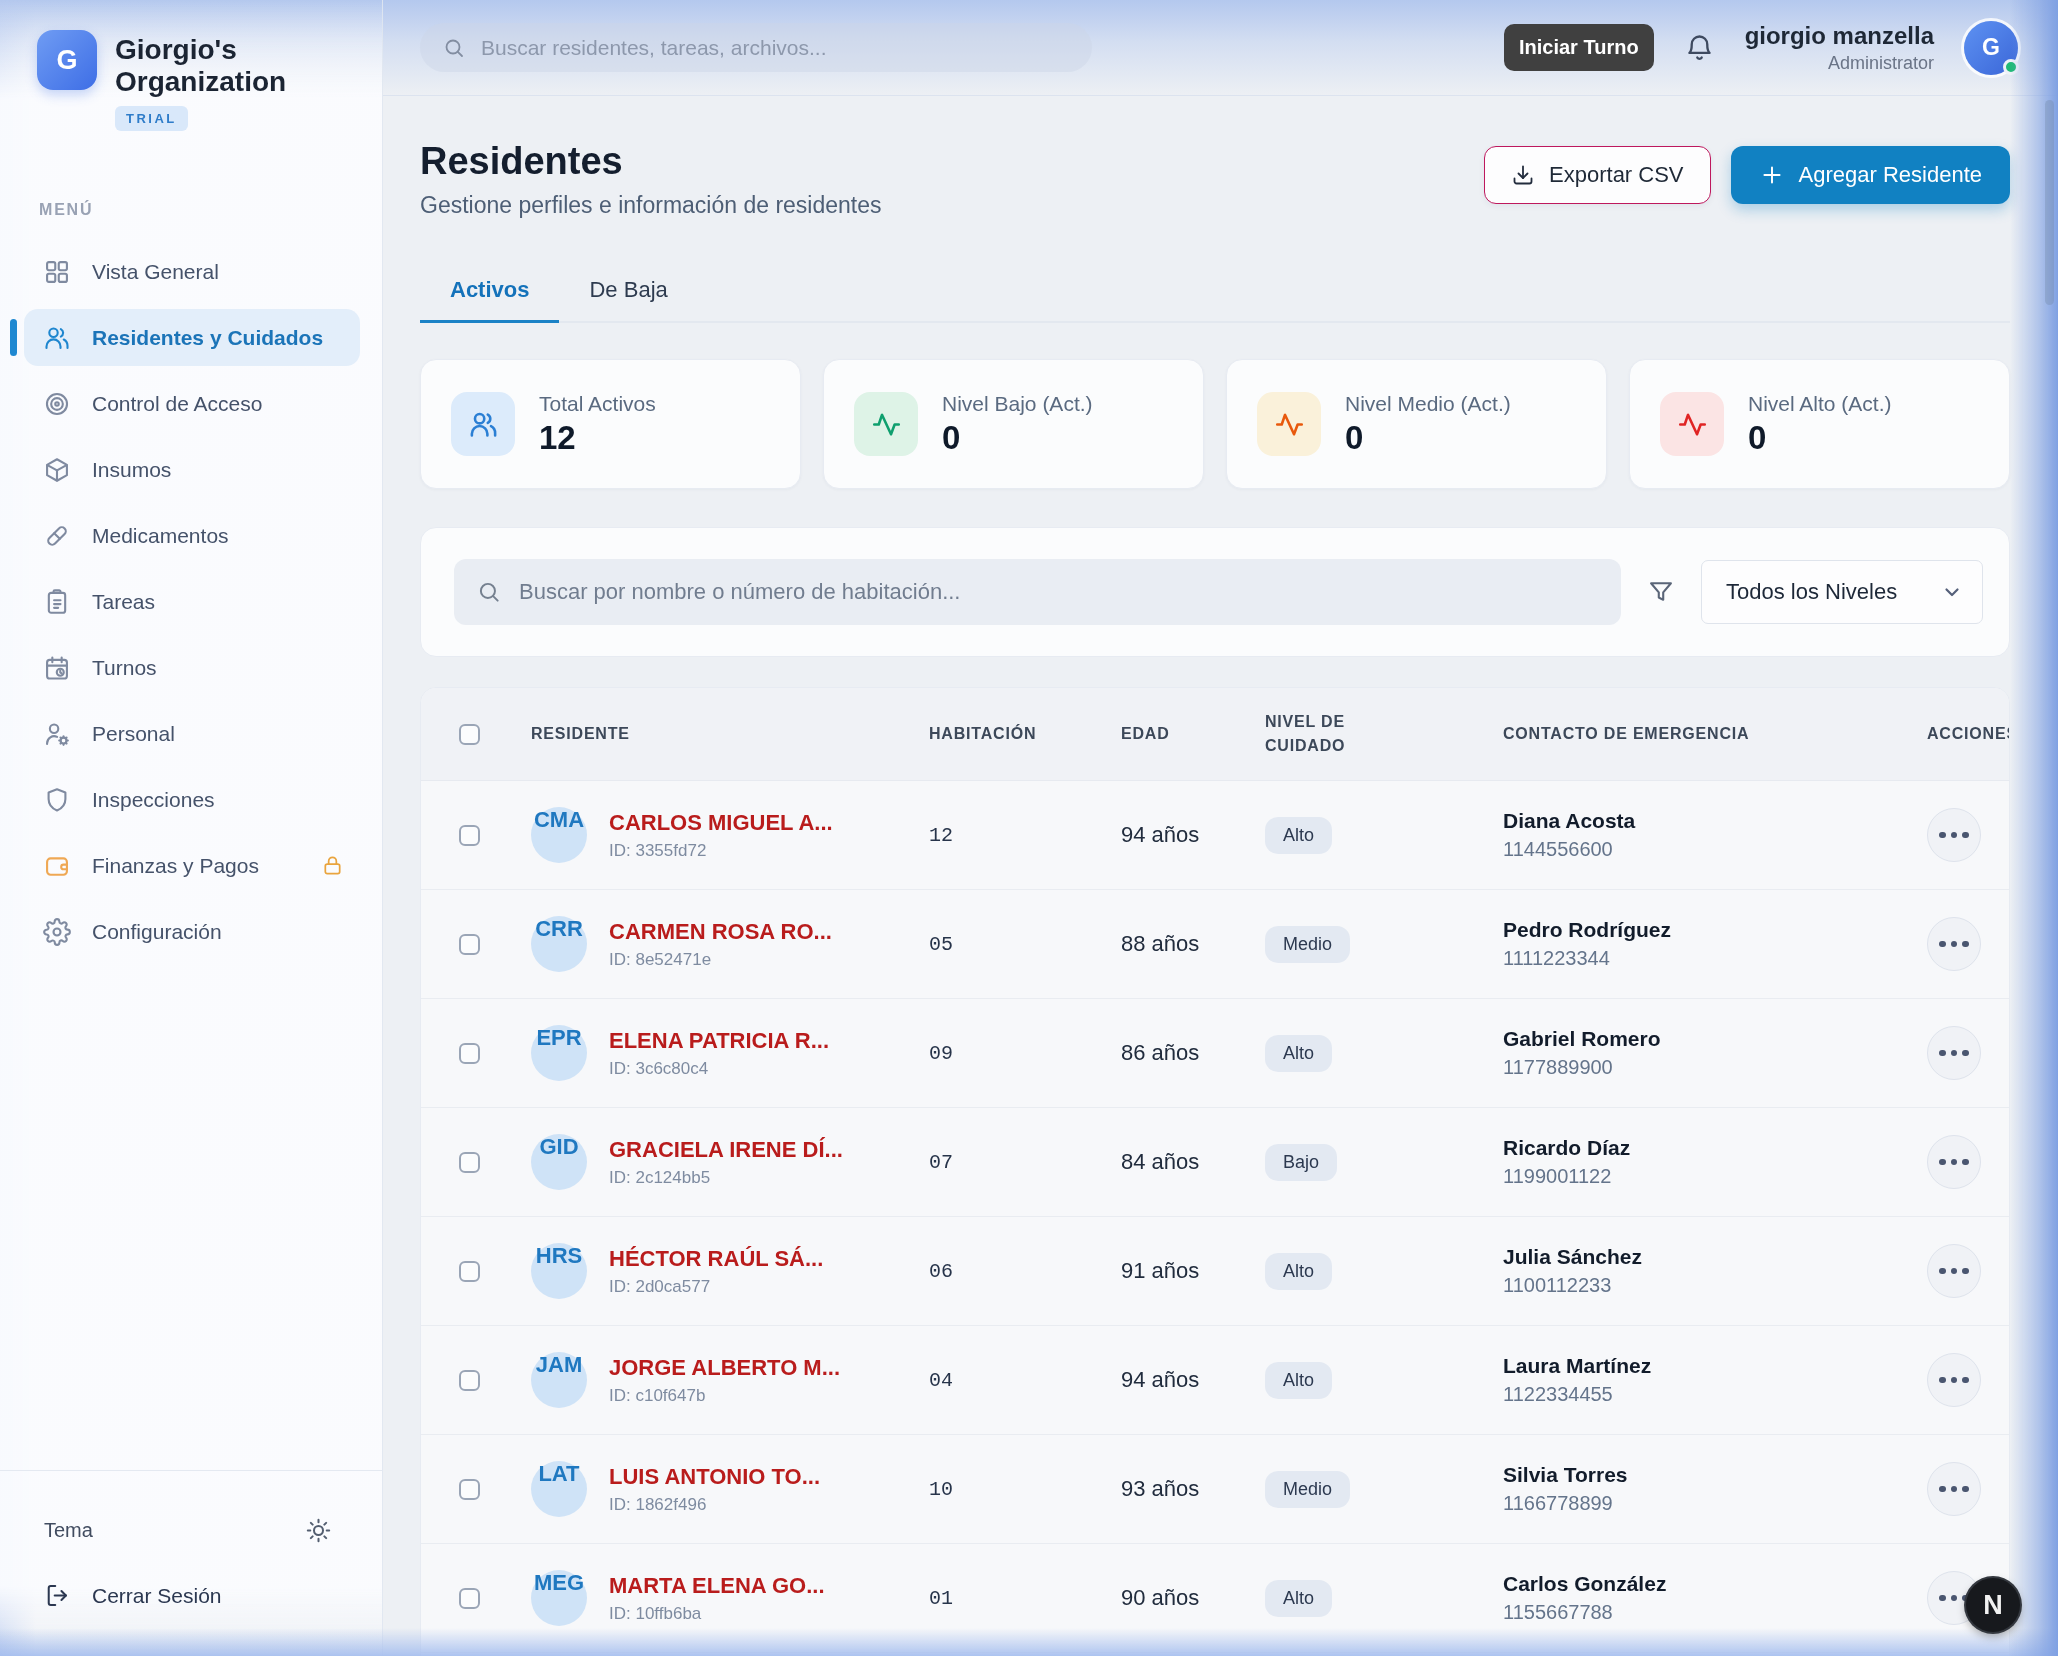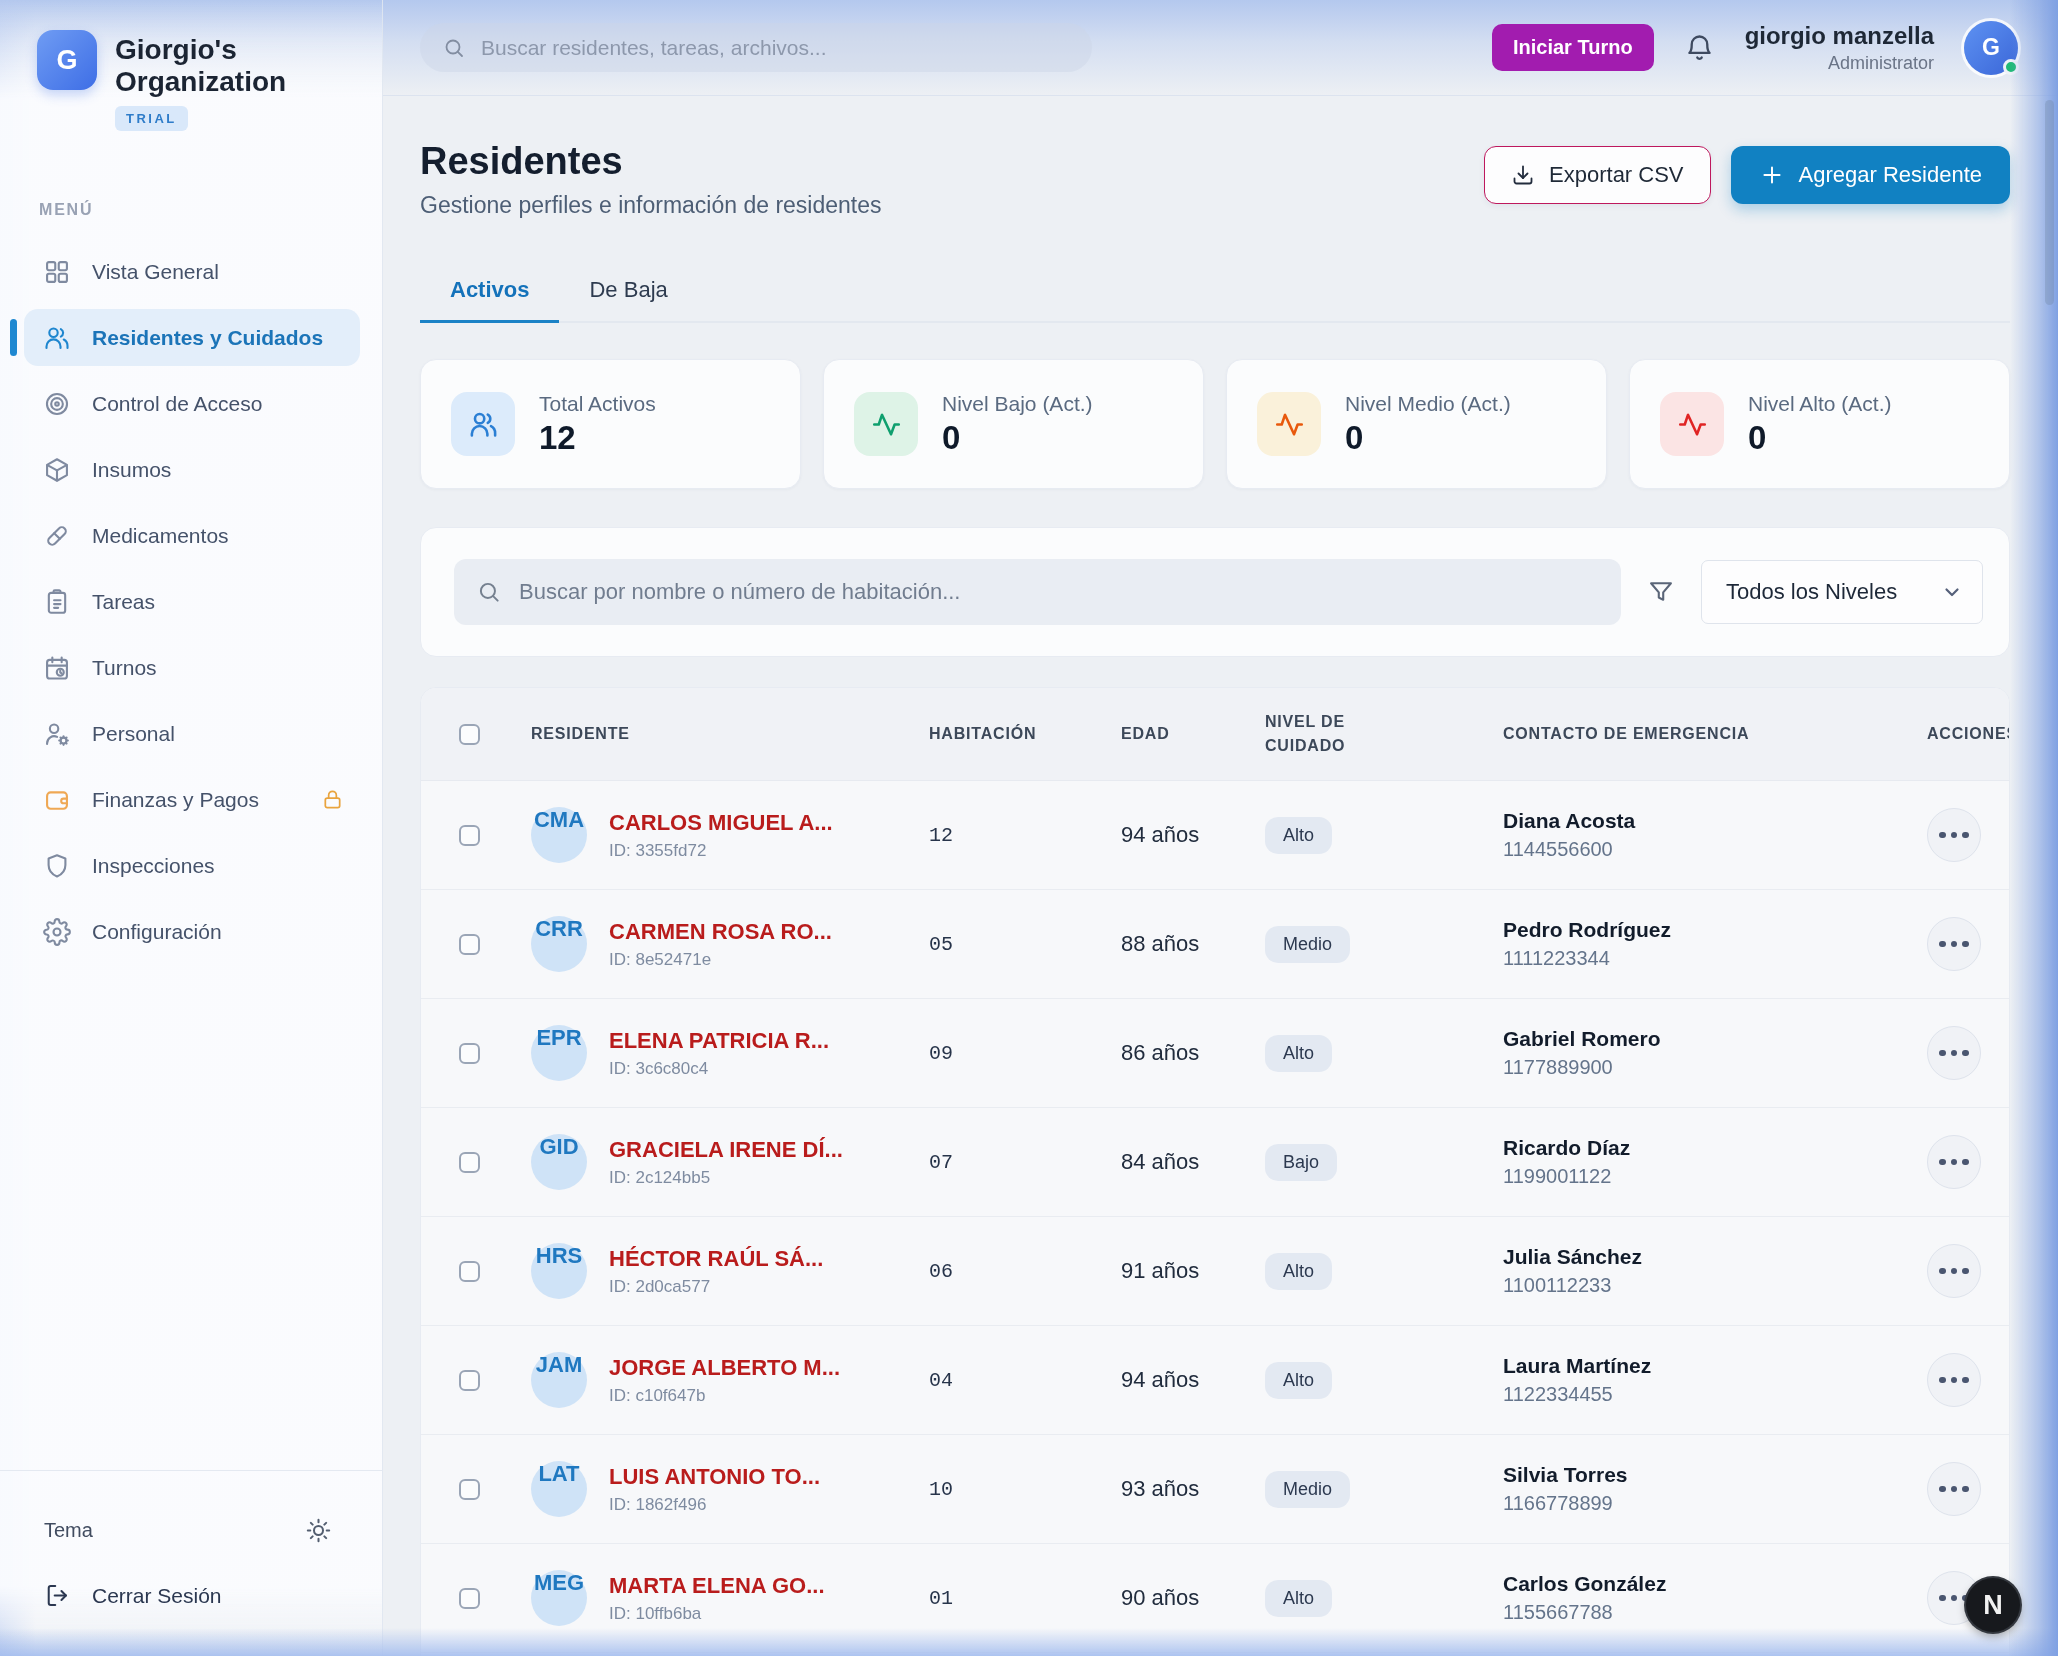--- a/index.html
+++ b/index.html
@@ -60,22 +60,22 @@
   .topbar { position:absolute; left:383px; right:0; top:0; height:96px; z-index:4;
     display:flex; align-items:center; padding:0 40px 0 37px;
     border-bottom:1px solid rgba(216,224,237,.85); }
   .search-pill { width:672px; height:49px; border-radius:25px; background:rgba(203,213,231,.45);
     display:flex; align-items:center; gap:15px; padding:0 22px; }
   .search-pill svg { width:24px; height:24px; color:#828da1; flex:none; }
   .search-pill input { flex:1; background:transparent; border:none; outline:none; font-size:21px;
     color:#44506a; font-family:inherit; }
   .search-pill input::placeholder { color:#8d98ac; }
   .topbar-right { margin-left:auto; display:flex; align-items:center; gap:30px; }
-  .btn-shift { background:#a21caf; color:#fff; font-size:20px; font-weight:600; border:none;
-    border-radius:10px; padding:12px 21px; cursor:pointer; font-family:inherit; }
+  .btn-shift { background:#404040; color:#fff; font-size:20px; font-weight:600; border:none;
+    border-radius:10px; padding:12px 15px; cursor:pointer; font-family:inherit; }
   .bell-btn { color:#3e4a60; cursor:pointer; } .bell-btn svg { width:31px; height:31px; }
   .user-meta { text-align:right; }
   .user-name { font-size:24px; font-weight:700; color:#1e2836; }
   .user-role { margin-top:3px; font-size:18px; color:#6a7487; }
   .user-avatar { position:relative; width:54px; height:54px; border-radius:50%; flex:none;
     background:linear-gradient(135deg,#5e92f2,#3a66d8); color:#fff; font-size:23px; font-weight:bold;
     display:flex; align-items:center; justify-content:center; box-shadow:0 0 0 3px rgba(255,255,255,.8); cursor:pointer; }
   .user-dot { position:absolute; right:-1px; bottom:0; width:16px; height:16px; border-radius:50%;
     background:#21ba77; border:3px solid #eef2f8; }
 
@@ -336,41 +336,41 @@
         <span class="ni-icon">
           <svg class="ic">
             <use href="#i-person-gear"></use>
           </svg>
         </span>
         <span class="ni-label">Personal</span>
 
       </div>
 
       <div class="nav-item">
+        <span class="ni-icon">
+          <svg class="ic">
+            <use href="#i-shield"></use>
+          </svg>
+        </span>
+        <span class="ni-label">Inspecciones</span>
+
+      </div>
+
+      <div class="nav-item">
         <span class="ni-icon" style="color: rgb(239, 168, 84);">
           <svg class="ic">
             <use href="#i-wallet"></use>
           </svg>
         </span>
         <span class="ni-label">Finanzas y Pagos</span>
         <span class="ni-lock">
           <svg class="ic">
             <use href="#i-lock"></use>
           </svg>
         </span>
-      </div>
-
-      <div class="nav-item">
-        <span class="ni-icon">
-          <svg class="ic">
-            <use href="#i-shield"></use>
-          </svg>
-        </span>
-        <span class="ni-label">Inspecciones</span>
-
       </div>
 
       <div class="nav-item">
         <span class="ni-icon">
           <svg class="ic">
             <use href="#i-gear"></use>
           </svg>
         </span>
         <span class="ni-label">Configuración</span>
 

